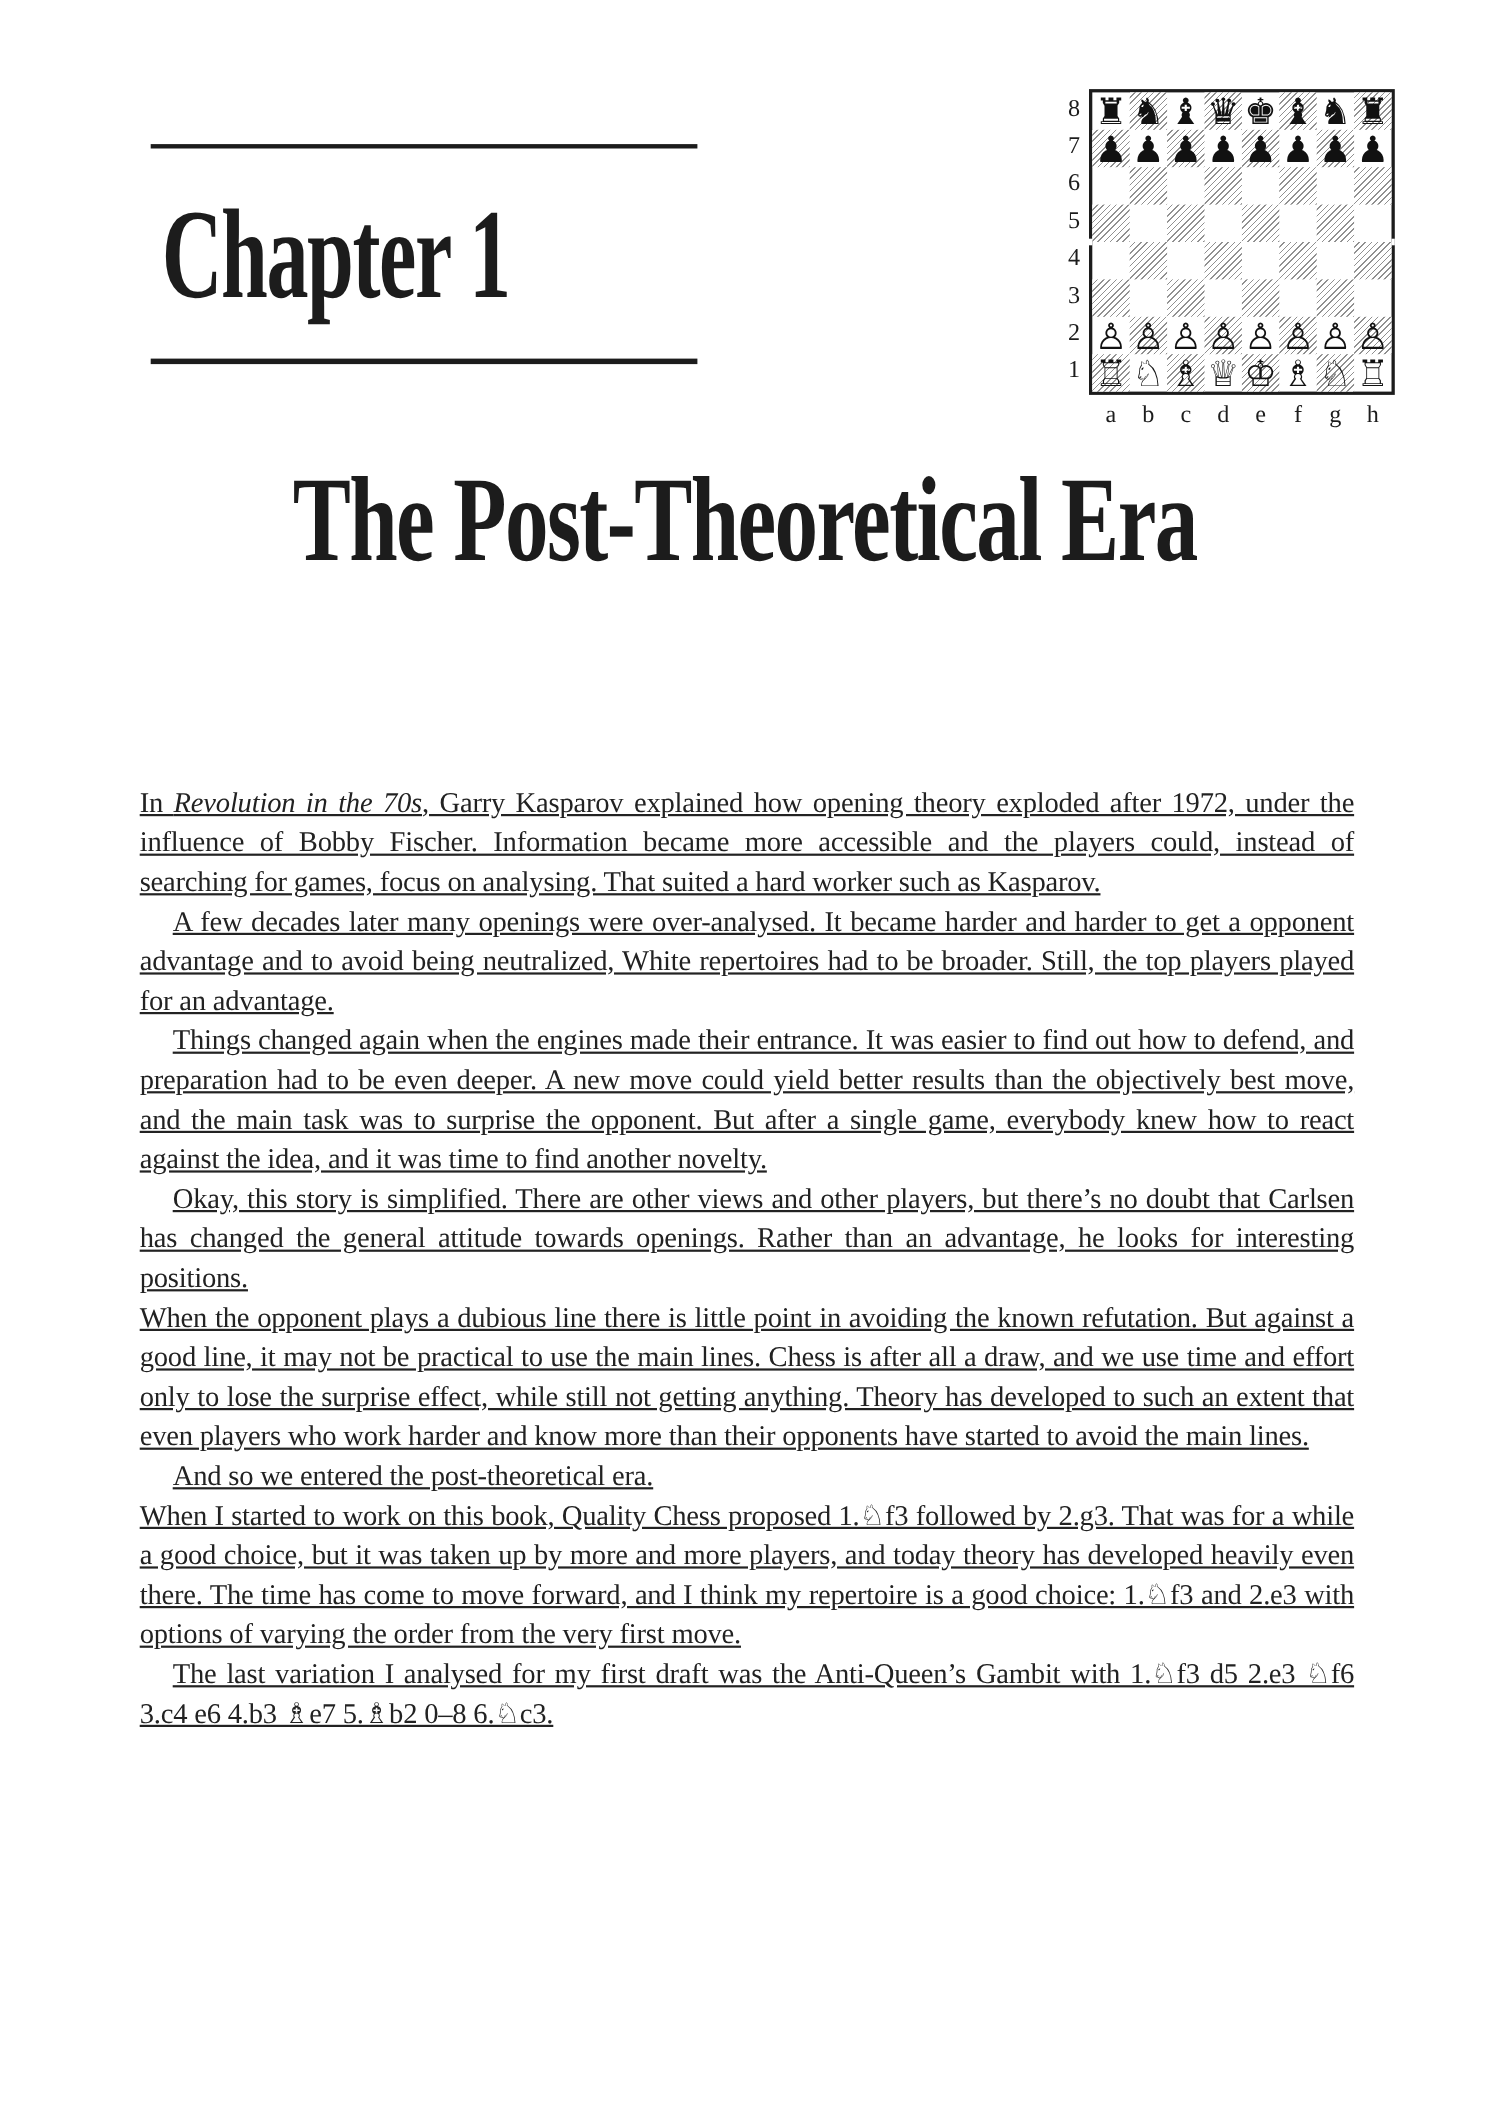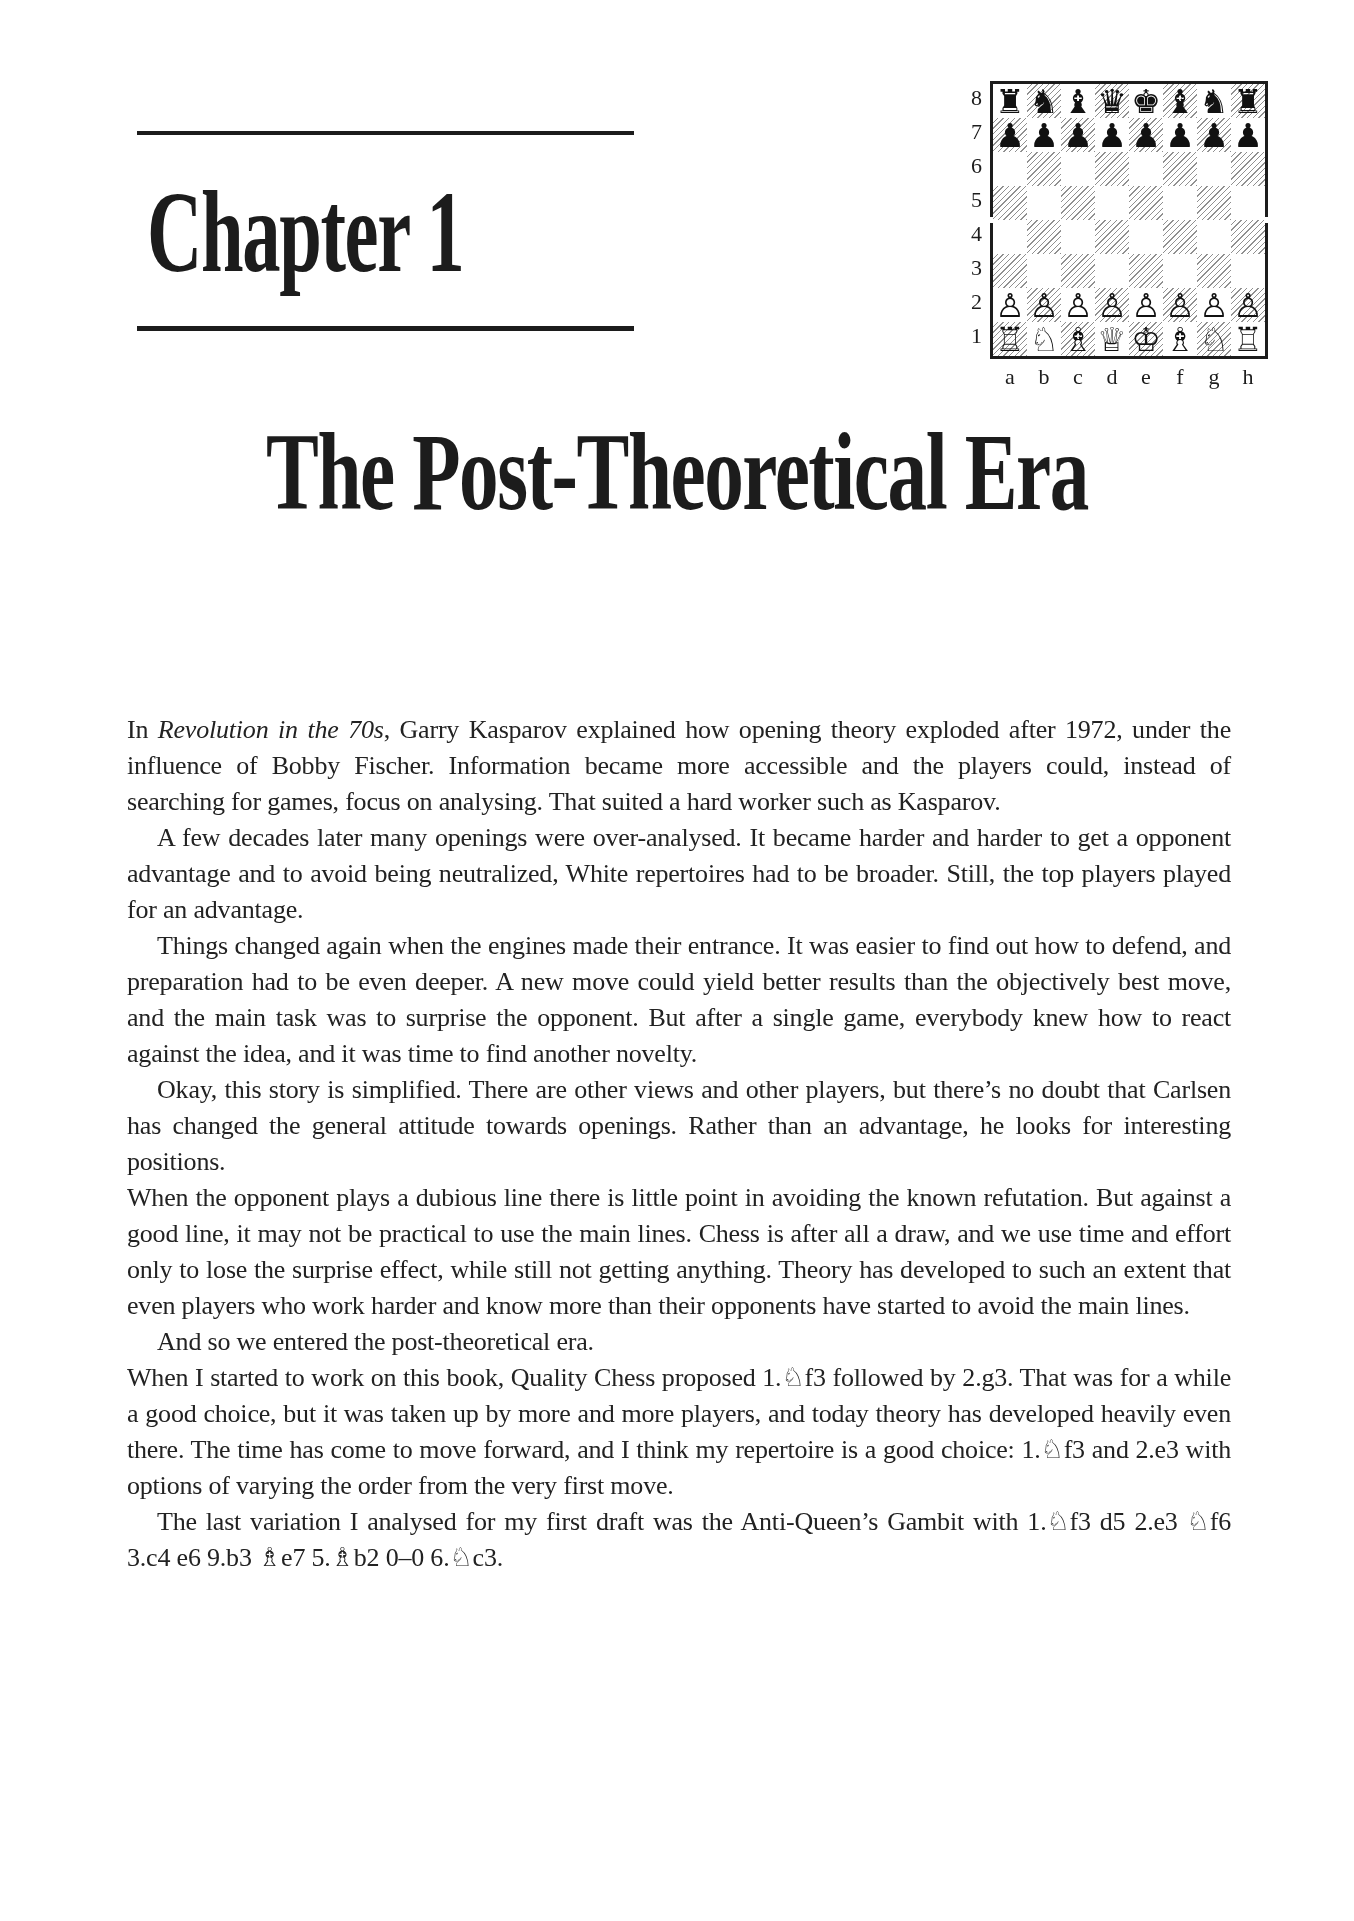--- a/index.html
+++ b/index.html
@@ -52,21 +52,21 @@
   .notch-r { right:-3px; top:133px; width:3px; height:6px; }
   .file-labels { display:flex; margin-left:41px; padding-top:3px; }
   .flab { width:34px; height:30px; line-height:30px; text-align:center; font-size:22px; }
 
   
   .body-text {
     position:absolute; left:127px; top:712px; width:1104px;
     font-size:26px; line-height:36px; letter-spacing:-0.2px;
     text-align:justify; color:#222;
   }
-  .para { margin:0; }
+  .para { margin:0;text-decoration:underline; }
   .indent { text-indent:30px; }
   .gap1 { }
   .gap2 { }
   .para em { font-style:italic; }
 </style>
 </head>
 <body>
 
 <div class="page">
 
@@ -234,16 +234,16 @@
   <h2 class="page-title">The Post-Theoretical Era</h2>
 
   <div class="body-text">
     <p class="para"><span>In </span><em>Revolution in the 70s</em><span>, Garry Kasparov explained how opening theory exploded after 1972, under the influence of Bobby Fischer. Information became more accessible and the players could, instead of searching for games, focus on analysing. That suited a hard worker such as Kasparov.</span></p>
     <p class="para indent">A few decades later many openings were over-analysed. It became harder and harder to get a opponent advantage and to avoid being neutralized, White repertoires had to be broader. Still, the top players played for an advantage.</p>
     <p class="para indent">Things changed again when the engines made their entrance. It was easier to find out how to defend, and preparation had to be even deeper. A new move could yield better results than the objectively best move, and the main task was to surprise the opponent. But after a single game, everybody knew how to react against the idea, and it was time to find another novelty.</p>
     <p class="para indent">Okay, this story is simplified. There are other views and other players, but there’s no doubt that Carlsen has changed the general attitude towards openings. Rather than an advantage, he looks for interesting positions.</p>
     <p class="para gap1">When the opponent plays a dubious line there is little point in avoiding the known refutation. But against a good line, it may not be practical to use the main lines. Chess is after all a draw, and we use time and effort only to lose the surprise effect, while still not getting anything. Theory has developed to such an extent that even players who work harder and know more than their opponents have started to avoid the main lines.</p>
     <p class="para indent">And so we entered the post-theoretical era.</p>
     <p class="para gap2">When I started to work on this book, Quality Chess proposed 1.♘f3 followed by 2.g3. That was for a while a good choice, but it was taken up by more and more players, and today theory has developed heavily even there. The time has come to move forward, and I think my repertoire is a good choice: 1.♘f3 and 2.e3 with options of varying the order from the very first move.</p>
-    <p class="para indent">The last variation I analysed for my first draft was the Anti-Queen’s Gambit with 1.♘f3 d5 2.e3 ♘f6 3.c4 e6 9.b3 ♗e7 5.♗b2 0–0 6.♘c3.</p>
+    <p class="para indent">The last variation I analysed for my first draft was the Anti-Queen’s Gambit with 1.♘f3 d5 2.e3 ♘f6 3.c4 e6 4.b3 ♗e7 5.♗b2 0–8 6.♘c3.</p>
   </div>
 
 </div>
 
 </body></html>

